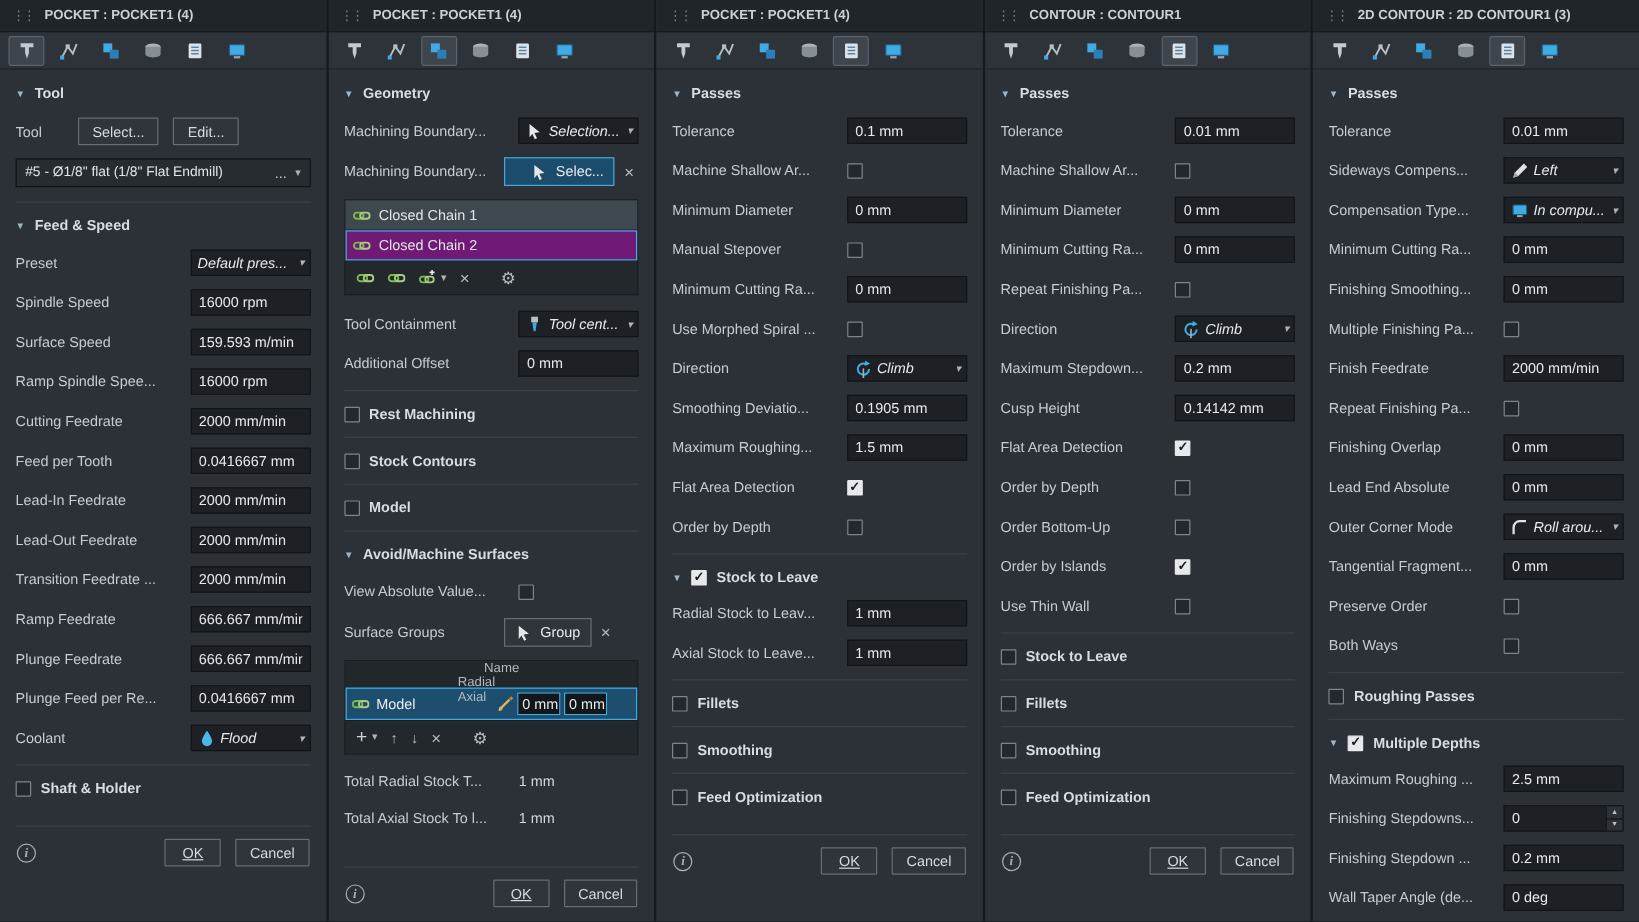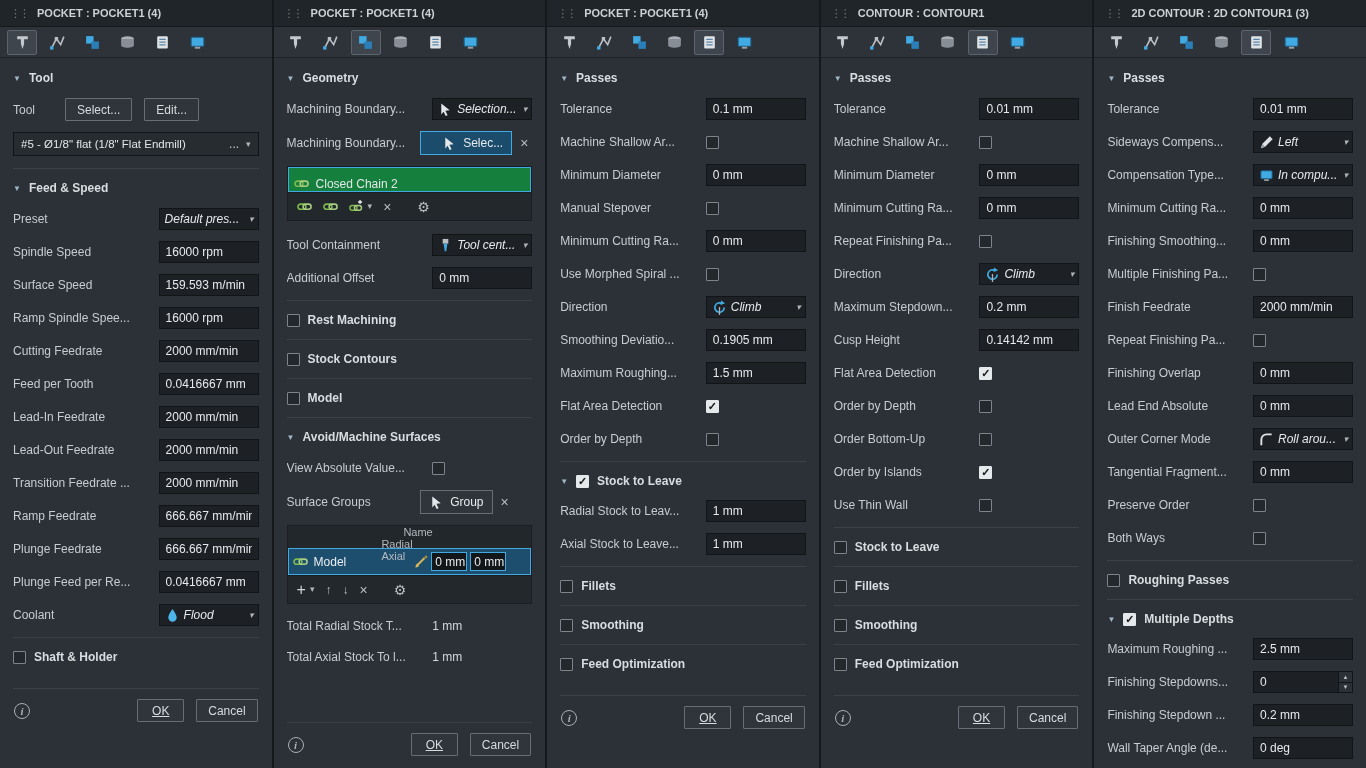--- a/index.html
+++ b/index.html
@@ -46,21 +46,21 @@
   .frow.btns .flbl { flex:0 0 52px; }
 
   .wdd { height:24px; background:#272c31; border:1px solid #121518; display:flex; align-items:center; gap:5px; padding:0 7px; margin-bottom:12px; cursor:pointer; }
   .wdd-text { flex:1; white-space:nowrap; overflow:hidden; font-size:11.5px; color:#e2e5e8; }
   .wdd-more { color:#c6cbd0; padding:0 2px; }
 
   .csec { display:flex; align-items:center; gap:8px; padding:12px 0; border-top:1px solid #3b4147; cursor:pointer; }
 
   .chainbox { border:1px solid #1a1e22; background:#31373d; }
   .chain-row { height:25px; display:flex; align-items:center; gap:7px; padding:0 6px; background:#40484f; border-bottom:1px solid #2b3136; color:#e3e6e9; cursor:pointer; }
-  .chain-row.sel { background:#15803d; outline:1px solid #41aae2; outline-offset:-1px;align-items:flex-end; }
+  .chain-row.sel { background:#701a75; outline:1px solid #41aae2; outline-offset:-1px; }
   .ctb { height:28px; background:#23282c; display:flex; align-items:center; gap:11px; padding:0 9px; border:1px solid #1a1e22; border-top:none; margin-bottom:13px; }
   .ctb .caret { margin-left:-7px; cursor:pointer; }
   .xbtn { color:#b7bdc3; font-size:14px; line-height:1; cursor:pointer; }
   .gear { font-size:14px; color:#b7bdc3; line-height:1; cursor:pointer; }
   .ml { margin-left:15px; }
   .plus { font-size:16px; color:#ced3d7; line-height:1; cursor:pointer; }
   .arw { font-size:12px; color:#b7bdc3; line-height:1; cursor:pointer; }
 
   .pickbtn { display:flex; gap:6px; align-items:center; height:24px; padding:0 8px; background:#2f353b; border:1px solid #666d74; color:#e8ebee; cursor:pointer; white-space:nowrap; overflow:hidden; }
   .pickbtn.active { background:#1c4c6b; border-color:#41aae2;padding-left:21px; }
@@ -346,20 +346,29 @@
                 <svg viewBox="0 0 16 16">
                   <path d="M3.5 1.5l9 7.2-4.6.7 2.3 4.6-2 1-2.2-4.7-2.5 3z" fill="#e4e7ea"></path>
                 </svg>
               </span>
               <span>Selec...</span>
             </div>
             <span class="xbtn">×</span>
           </div>
         </div>
         <div class="chainbox">
+          <div class="chain-row">
+            <span class="dd-ic">
+              <svg viewBox="0 0 16 16">
+                <rect x="1" y="5.5" width="8.5" height="5.5" rx="2.7" fill="none" stroke="#7cb94e" stroke-width="1.7"></rect>
+                <rect x="6.5" y="5.5" width="8.5" height="5.5" rx="2.7" fill="none" stroke="#a8cc82" stroke-width="1.7"></rect>
+              </svg>
+            </span>
+            <span>Closed Chain 1</span>
+          </div>
           <div class="chain-row sel">
             <span class="dd-ic">
               <svg viewBox="0 0 16 16">
                 <rect x="1" y="5.5" width="8.5" height="5.5" rx="2.7" fill="none" stroke="#7cb94e" stroke-width="1.7"></rect>
                 <rect x="6.5" y="5.5" width="8.5" height="5.5" rx="2.7" fill="none" stroke="#a8cc82" stroke-width="1.7"></rect>
               </svg>
             </span>
             <span>Closed Chain 2</span>
           </div>
         </div>

